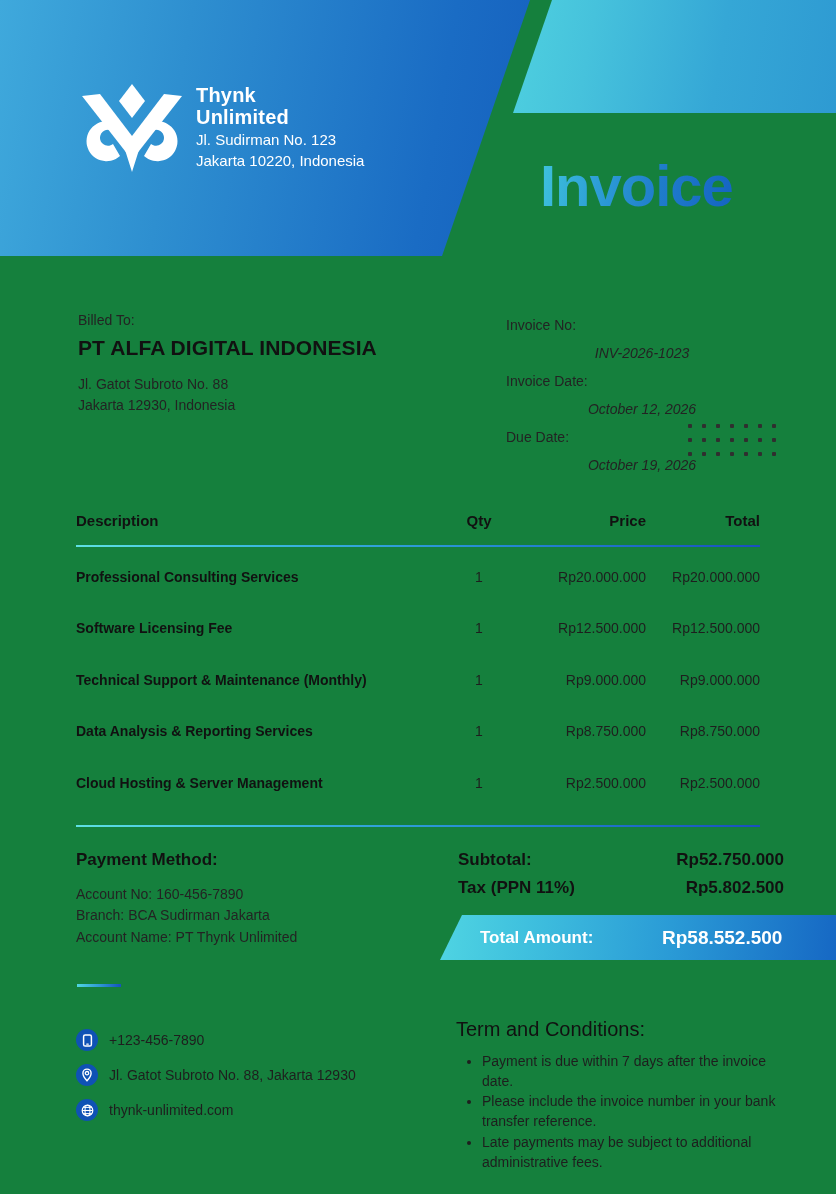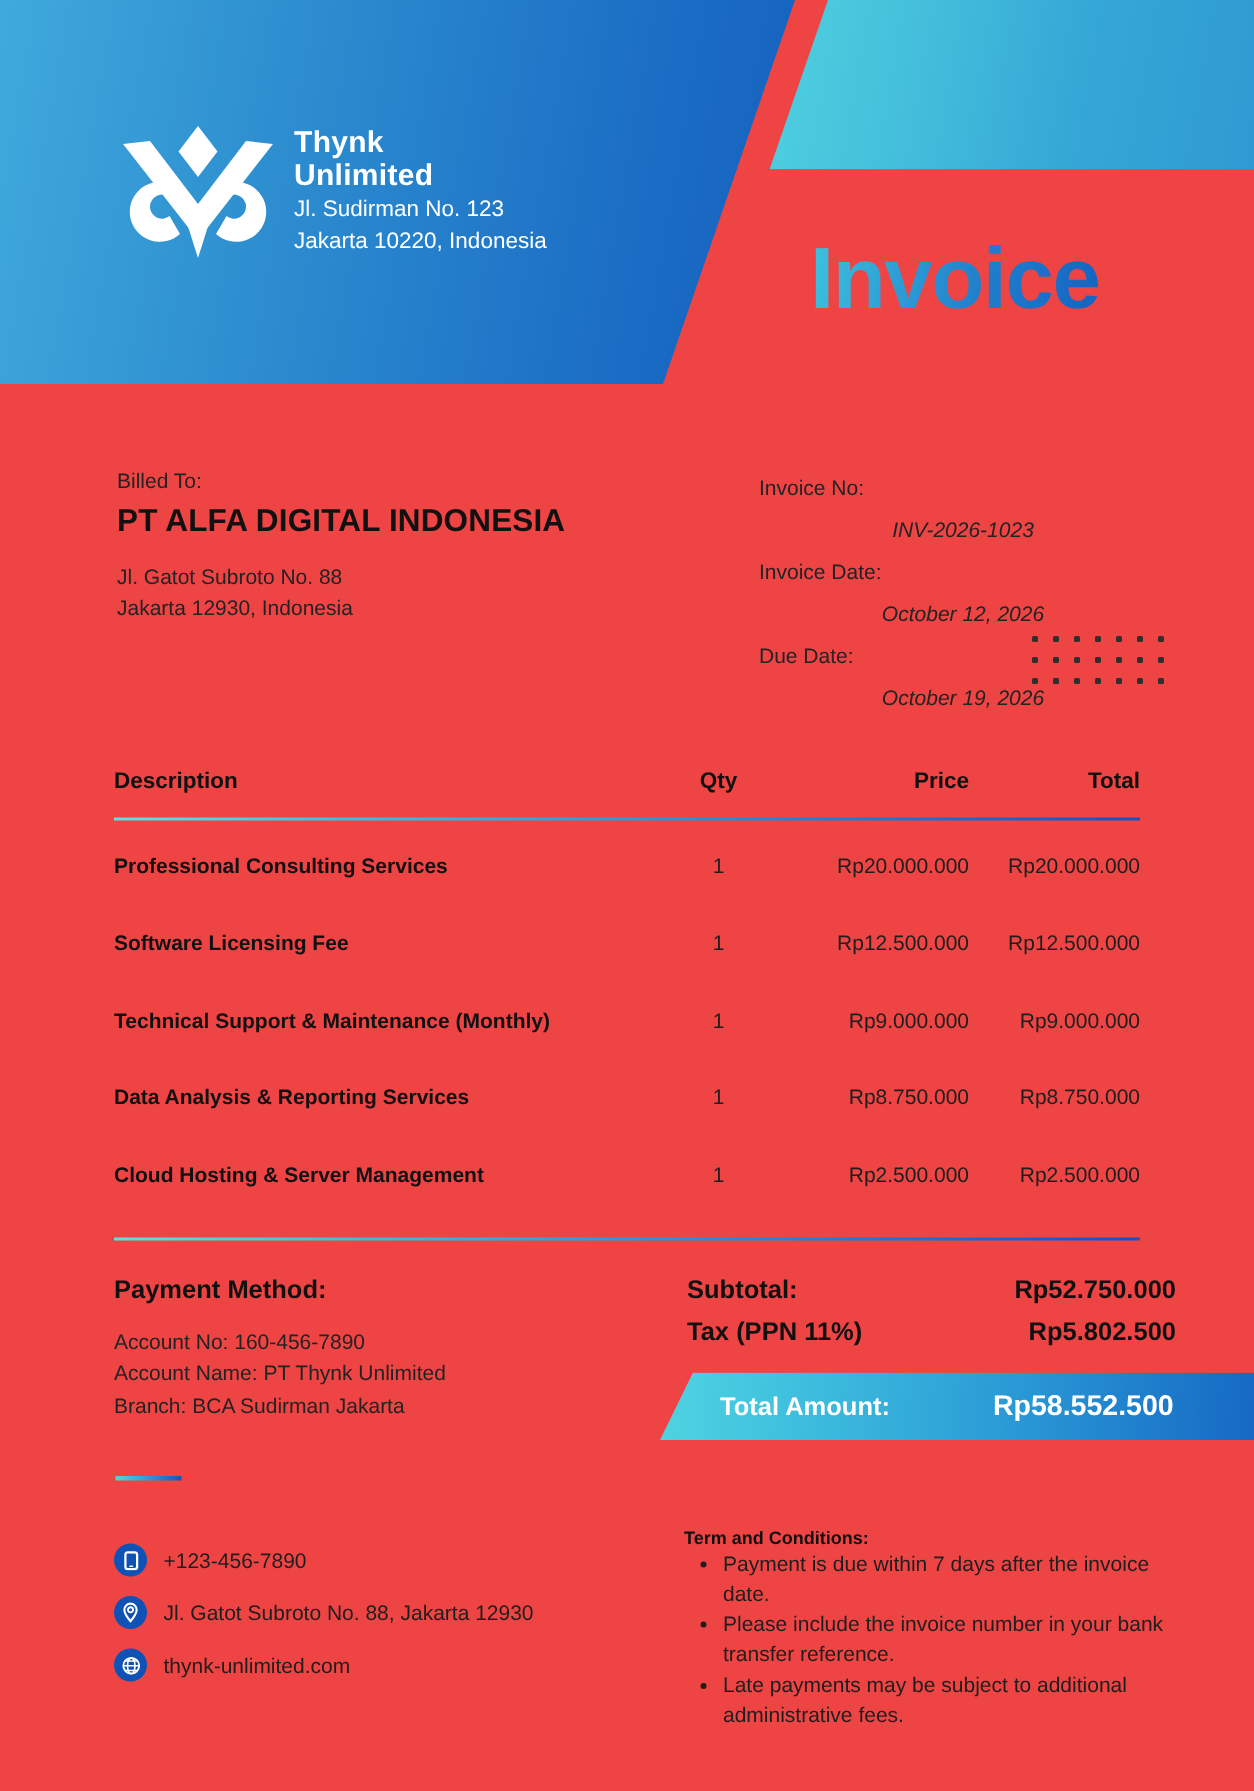--- a/index.html
+++ b/index.html
@@ -3,21 +3,21 @@
 <meta charset="utf-8">
 <style>
   * { margin:0; padding:0; box-sizing:border-box; }
   html, body {
     width:836px; height:1194px;
     background:#ffffff;
     font-family:"Liberation Sans", sans-serif;
     color:#1a1a1a;
     overflow:hidden;
   }
-  .page { position:relative; width:836px; height:1194px; background:#ef4444; }
+  .page { position:relative; width:836px; height:1194px; background:#15803d; }
 
   
   .header { position:absolute; left:0; top:0; width:836px; height:256px; overflow:hidden; }
   .hdr-main {
     position:absolute; left:0; top:0; width:836px; height:256px;
     background:linear-gradient(100deg,#3fa9dc 0%,#2e8fd0 22%,#1a6cc4 52%,#1258ba 75%,#1156bb 100%);
     clip-path:polygon(0 0, 530px 0, 442px 256px, 0 256px);
   }
   .hdr-tri {
     position:absolute; right:0; top:0; width:340px; height:113px;
@@ -93,22 +93,22 @@
     background:linear-gradient(90deg,#4fd6e1 0%,#2f9ad4 50%,#1452bd 100%); }
 
   .contacts { position:absolute; left:76px; top:1029px; }
   .crow { display:flex; align-items:center; margin-bottom:13px; }
   .cicon { width:22px; height:22px; border-radius:50%; background:#0f52b5;
            display:flex; align-items:center; justify-content:center; flex:0 0 auto; }
   .cicon svg { display:block; }
   .ctext { margin-left:11px; font-size:14px; color:#1e1e1e; }
 
   .terms { position:absolute; left:456px; top:1018px; width:330px; }
-  .terms-title { font-size:12px; font-weight:bold; color:#111; }
-  .terms ul { margin-top:1px; padding-left:26px; }
+  .terms-title { font-size:20px; font-weight:normal; color:#111; }
+  .terms ul { margin-top:11px; padding-left:26px; }
   .terms li { font-size:14px; color:#1e1e1e; line-height:1.41; margin-bottom:1px; }
 </style>
 </head>
 <body>
 
 <div class="page">
 
   <div class="header">
     <div class="hdr-main"></div>
     <div class="hdr-tri"></div>
@@ -223,22 +223,22 @@
           <div class="c c-total">Rp2.500.000</div>
         </div>
       </div>
     <div class="rule rule-bottom"></div>
   </div>
 
   <div class="pay-block">
     <div class="pay-title">Payment Method:</div>
     <div class="pay-lines">
       <div>Account No: 160-456-7890</div>
+      <div>Branch: BCA Sudirman Jakarta</div>
       <div>Account Name: PT Thynk Unlimited</div>
-      <div>Branch: BCA Sudirman Jakarta</div>
     </div>
   </div>
 
   <div class="totals">
     <div class="tot-row">
       <span>Subtotal:</span>
       <span>Rp52.750.000</span>
     </div>
     <div class="tot-row">
       <span>Tax (PPN 11%)</span>

